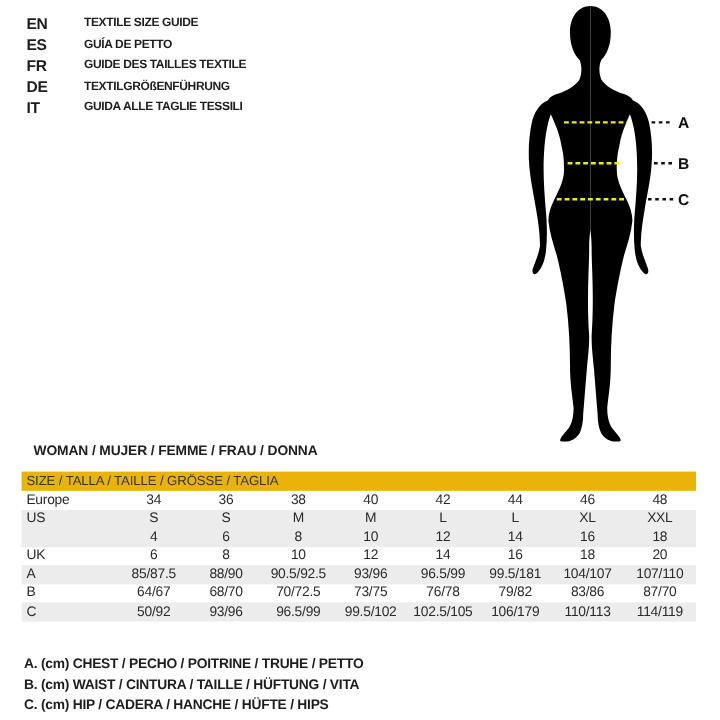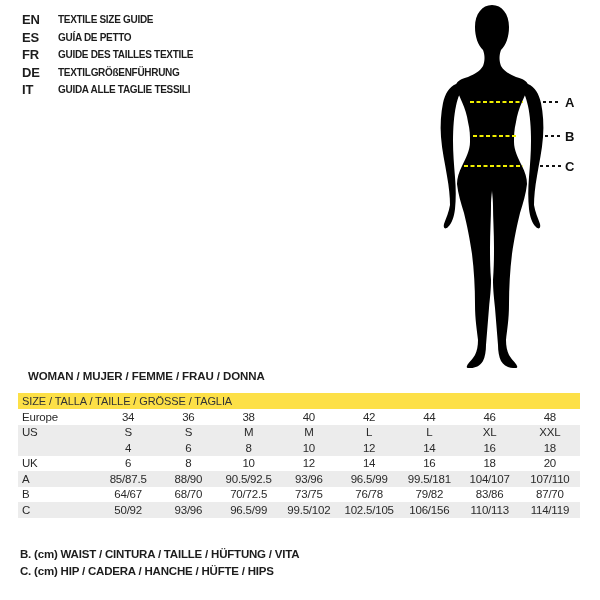--- a/index.html
+++ b/index.html
@@ -1,21 +1,21 @@
 <!DOCTYPE html>
 <html><head>
 <meta charset="utf-8">
 <style>
   html,body{margin:0;padding:0;background:#fff;}
   .canvas{position:relative;width:600px;height:600px;background:#fff;overflow:hidden;
           font-family:"Liberation Sans",sans-serif;color:#1d1d1d;}
 
   
   .lang-block{position:absolute;left:22px;top:11px;}
-  .lang-row{display:flex;height:17.5px;align-items:center;}
+  .lang-row{display:flex;height:17.5px;align-items:center;gap:12px;}
   .lang-code{width:36px;font-size:13px;font-weight:bold;letter-spacing:-0.2px;}
   .lang-label{font-size:10px;font-weight:bold;letter-spacing:-0.3px;white-space:nowrap;}
 
   
   .figure-svg{position:absolute;left:420px;top:0;width:180px;height:380px;}
   .measure-label{font-family:"Liberation Sans",sans-serif;font-size:13px;font-weight:600;}
 
   
   .section-title{position:absolute;left:28px;top:370px;font-size:11.5px;font-weight:bold;
                  letter-spacing:-0.1px;white-space:nowrap;}
@@ -88,21 +88,21 @@
     <line class="dash-black" x1="120" y1="166" x2="141" y2="166" stroke="#111111" stroke-width="2" stroke-dasharray="3 3"></line>
 
     <text class="measure-label" x="145" y="106.5" fill="#111">A</text>
     <text class="measure-label" x="145" y="140.5" fill="#111">B</text>
     <text class="measure-label" x="145" y="170.5" fill="#111">C</text>
   </svg>
 
   <div class="section-title">WOMAN / MUJER / FEMME / FRAU / DONNA</div>
 
   <div class="size-table">
-    <div class="thead" id="tableHead" style="background: #fde047;">SIZE / TALLA / TAILLE / GRÖSSE / TAGLIA</div>
+    <div class="thead" id="tableHead" style="background: #eab308;">SIZE / TALLA / TAILLE / GRÖSSE / TAGLIA</div>
     <div id="tableBody">
         <div class="trow">
           <span class="rlabel">Europe</span>
           <span class="cell">34</span>
           <span class="cell">36</span>
           <span class="cell">38</span>
           <span class="cell">40</span>
           <span class="cell">42</span>
           <span class="cell">44</span>
           <span class="cell">46</span>
@@ -163,25 +163,26 @@
           <span class="cell">83/86</span>
           <span class="cell">87/70</span>
         </div>
         <div class="trow" style="background: rgb(236, 236, 236);">
           <span class="rlabel">C</span>
           <span class="cell">50/92</span>
           <span class="cell">93/96</span>
           <span class="cell">96.5/99</span>
           <span class="cell">99.5/102</span>
           <span class="cell">102.5/105</span>
-          <span class="cell">106/156</span>
+          <span class="cell">106/179</span>
           <span class="cell">110/113</span>
           <span class="cell">114/119</span>
         </div>
       </div>
   </div>
 
   <div class="legend" id="legendList">
+      <div class="legend-line">A. (cm) CHEST / PECHO / POITRINE / TRUHE / PETTO</div>
       <div class="legend-line">B. (cm) WAIST / CINTURA / TAILLE / HÜFTUNG / VITA</div>
       <div class="legend-line">C. (cm) HIP / CADERA / HANCHE / HÜFTE / HIPS</div>
     </div>
 
 </div>
 
 </body></html>

